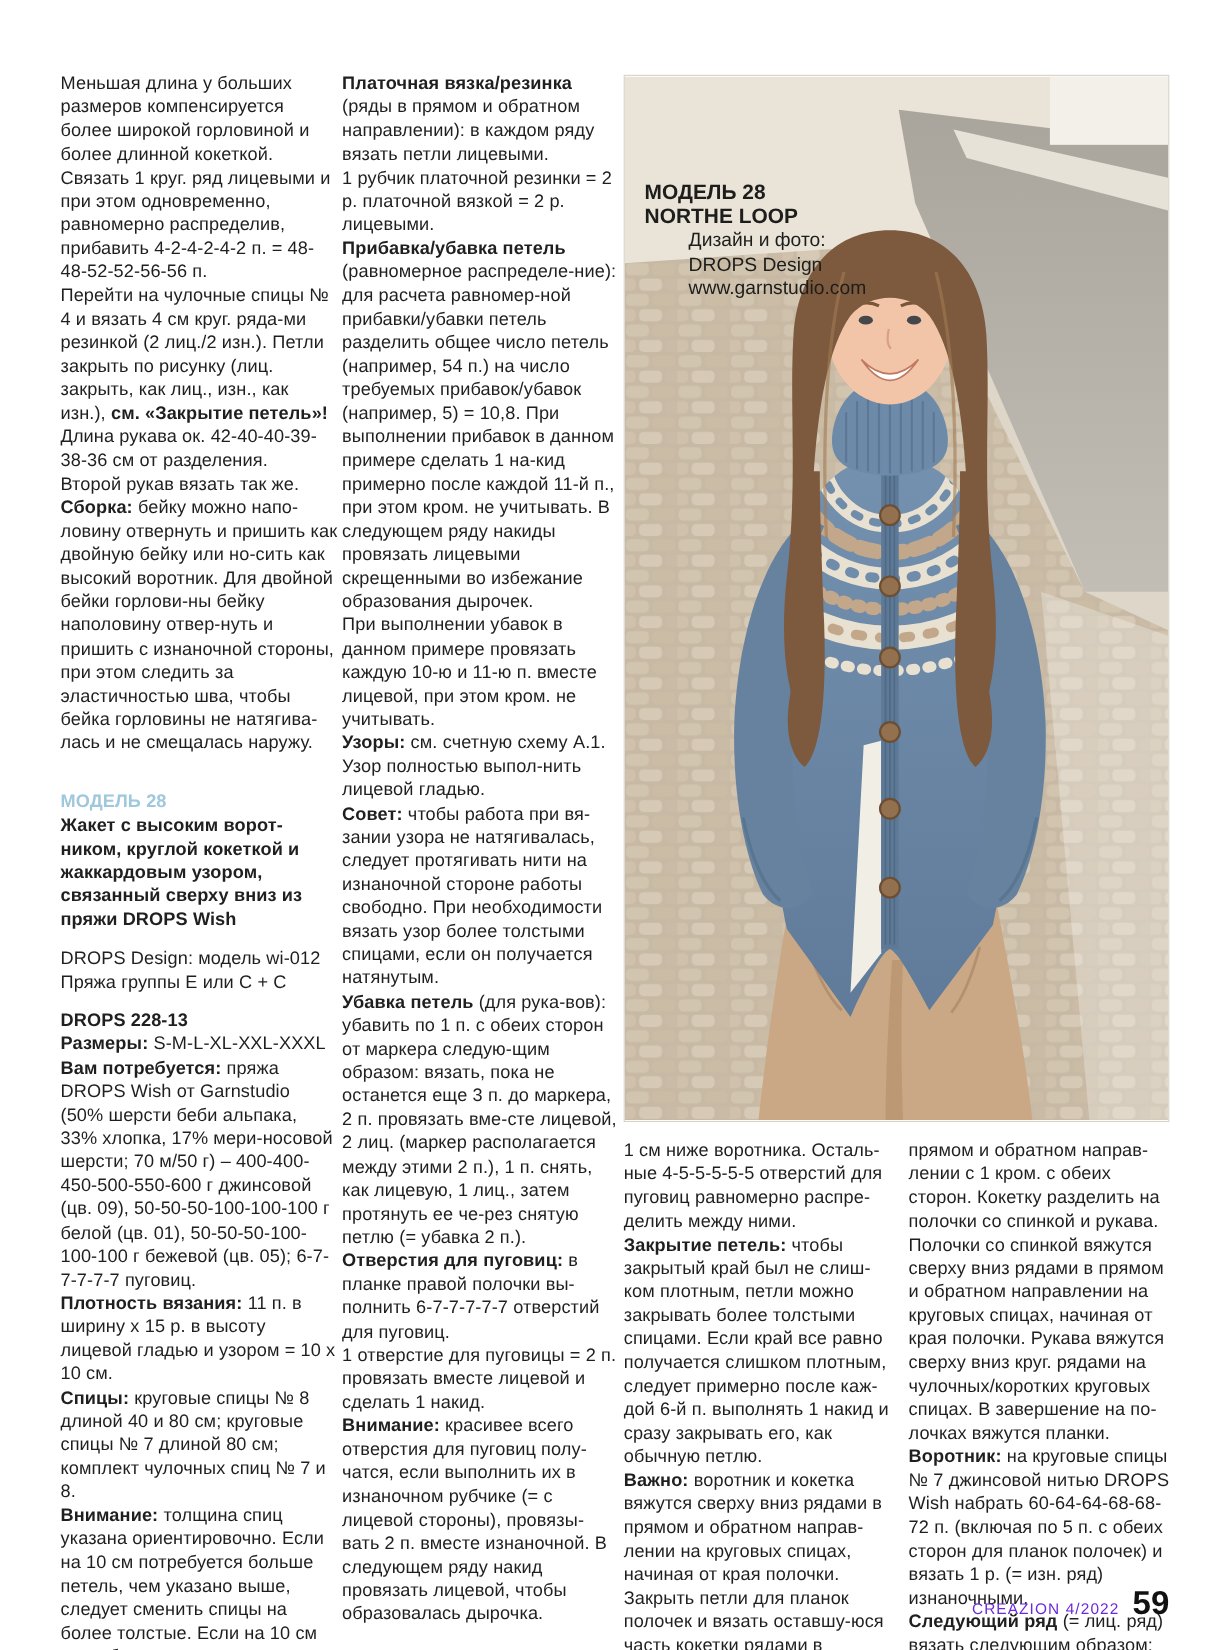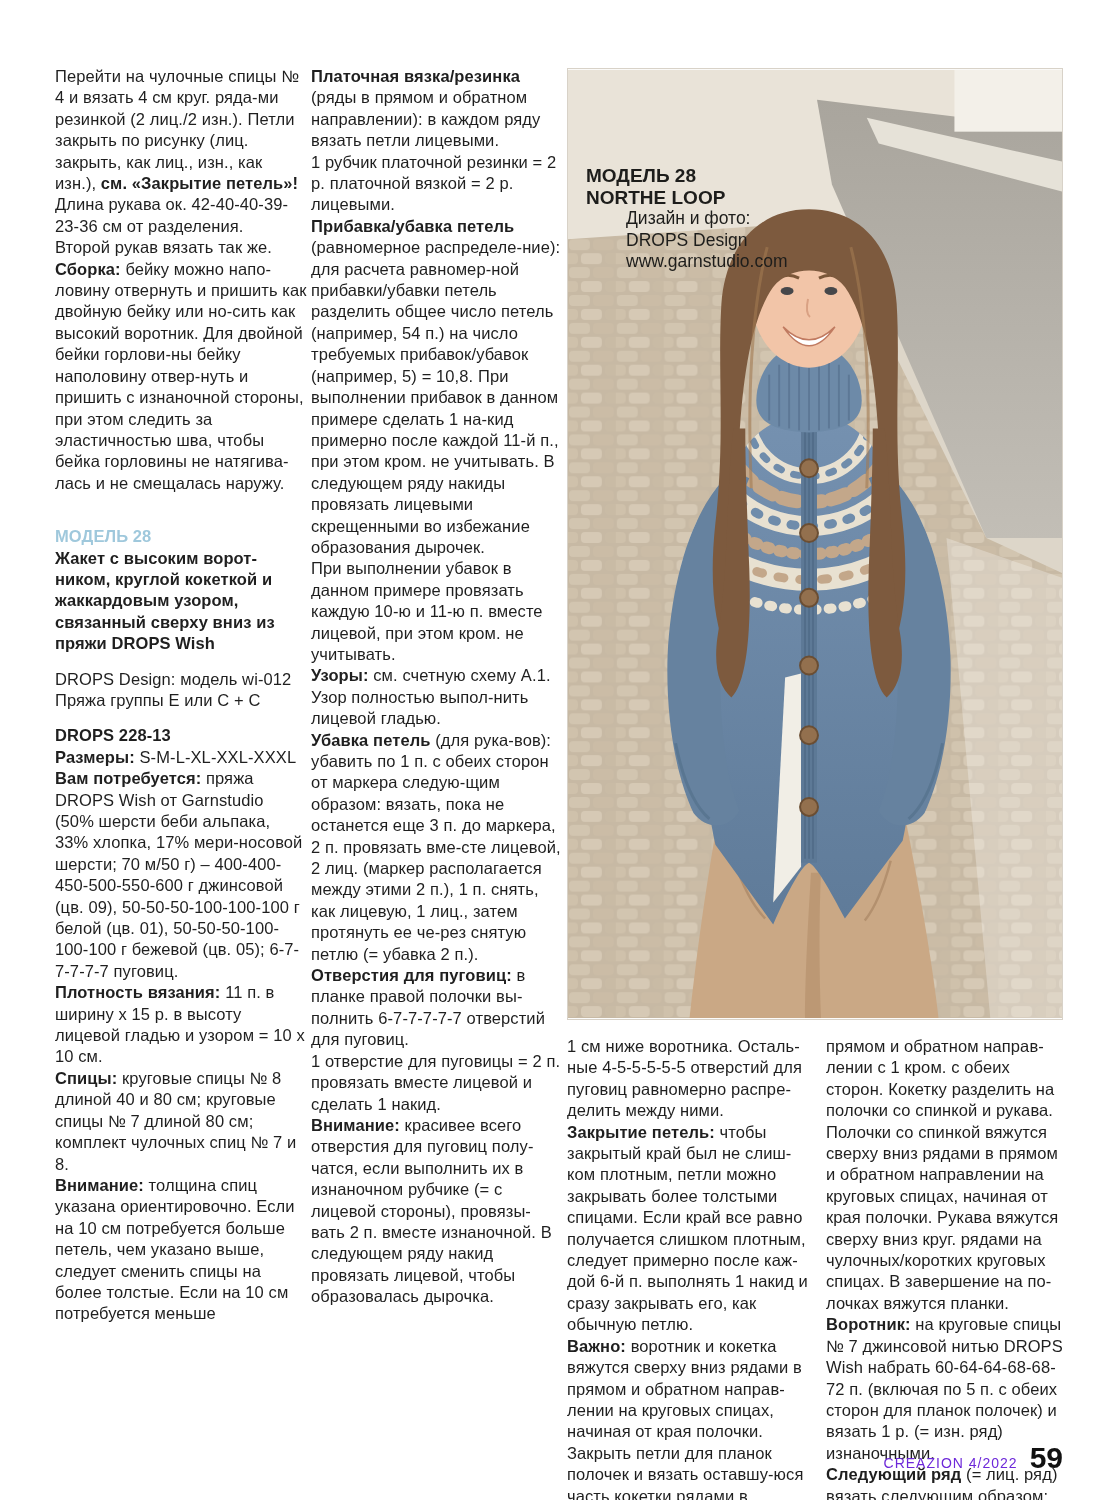--- a/index.html
+++ b/index.html
@@ -31,41 +31,43 @@
   }
   .footer .mag{font-size:14px;letter-spacing:1px;color:#6d28d9;}
   .footer .pagenum{font-size:30px;font-weight:bold;color:#111;}
 </style>
 </head>
 <body>
 
 <div class="page">
 
   <div id="col1" class="col">
+      <div class="para"><span>Меньшая длина у больших размеров компенсируется более широкой горловиной и более длинной кокеткой. Связать 1 круг. ряд лицевыми и при этом одновременно, равномерно распределив, прибавить 4-2-4-2-4-2 п. = 48-48-52-52-56-56 п.</span></div>
       <div class="para"><span>Перейти на чулочные спицы № 4 и вязать 4 см круг. ряда-ми резинкой (2 лиц./2 изн.). Петли закрыть по рисунку (лиц. закрыть, как лиц., изн., как изн.), </span><span class="b">см. «Закрытие петель»!</span></div>
-      <div class="para"><span>Длина рукава ок. 42-40-40-39-23-36 см от разделения.</span></div>
+      <div class="para"><span>Длина рукава ок. 42-40-40-39-38-36 см от разделения.</span></div>
       <div class="para"><span>Второй рукав вязать так же.</span></div>
       <div class="para"><span class="b">Сборка: </span><span>бейку можно напо-ловину отвернуть и пришить как двойную бейку или но-сить как высокий воротник. Для двойной бейки горлови-ны бейку наполовину отвер-нуть и пришить с изнаночной стороны, при этом следить за эластичностью шва, чтобы бейка горловины не натягива-лась и не смещалась наружу.</span></div>
       <div class="para gap-lg h-blue"><span>МОДЕЛЬ 28</span></div>
       <div class="para"><span class="b">Жакет с высоким ворот-ником, круглой кокеткой и жаккардовым узором, связанный сверху вниз из пряжи DROPS Wish</span></div>
       <div class="para gap"><span>DROPS Design: модель wi-012</span></div>
       <div class="para"><span>Пряжа группы E или C + C</span></div>
       <div class="para gap"><span class="b">DROPS 228-13</span></div>
       <div class="para"><span class="b">Размеры: </span><span>S-M-L-XL-XXL-XXXL</span></div>
       <div class="para"><span class="b">Вам потребуется: </span><span>пряжа DROPS Wish от Garnstudio (50% шерсти беби альпака, 33% хлопка, 17% мери-носовой шерсти; 70 м/50 г) – 400-400-450-500-550-600 г джинсовой (цв. 09), 50-50-50-100-100-100 г белой (цв. 01), 50-50-50-100-100-100 г бежевой (цв. 05); 6-7-7-7-7-7 пуговиц.</span></div>
       <div class="para"><span class="b">Плотность вязания: </span><span>11 п. в ширину x 15 р. в высоту лицевой гладью и узором = 10 x 10 см.</span></div>
       <div class="para"><span class="b">Спицы: </span><span>круговые спицы № 8 длиной 40 и 80 см; круговые спицы № 7 длиной 80 см; комплект чулочных спиц № 7 и 8.</span></div>
       <div class="para"><span class="b">Внимание: </span><span>толщина спиц указана ориентировочно. Если на 10 см потребуется больше петель, чем указано выше, следует сменить спицы на более толстые. Если на 10 см потребуется меньше</span></div>
     </div>
   <div id="col2" class="col">
       <div class="para"><span class="b">Платочная вязка/резинка </span><span>(ряды в прямом и обратном направлении): в каждом ряду вязать петли лицевыми.</span></div>
       <div class="para"><span>1 рубчик платочной резинки = 2 р. платочной вязкой = 2 р. лицевыми.</span></div>
       <div class="para"><span class="b">Прибавка/убавка петель </span><span>(равномерное распределе-ние): для расчета равномер-ной прибавки/убавки петель разделить общее число петель (например, 54 п.) на число требуемых прибавок/убавок (например, 5) = 10,8. При выполнении прибавок в данном примере сделать 1 на-кид примерно после каждой 11-й п., при этом кром. не учитывать. В следующем ряду накиды провязать лицевыми скрещенными во избежание образования дырочек.</span></div>
       <div class="para"><span>При выполнении убавок в данном примере провязать каждую 10-ю и 11-ю п. вместе лицевой, при этом кром. не учитывать.</span></div>
       <div class="para"><span class="b">Узоры: </span><span>см. счетную схему А.1. Узор полностью выпол-нить лицевой гладью.</span></div>
+      <div class="para"><span class="b">Совет: </span><span>чтобы работа при вя-зании узора не натягивалась, следует протягивать нити на изнаночной стороне работы свободно. При необходимости вязать узор более толстыми спицами, если он получается натянутым.</span></div>
       <div class="para"><span class="b">Убавка петель </span><span>(для рука-вов): убавить по 1 п. с обеих сторон от маркера следую-щим образом: вязать, пока не останется еще 3 п. до маркера, 2 п. провязать вме-сте лицевой, 2 лиц. (маркер располагается между этими 2 п.), 1 п. снять, как лицевую, 1 лиц., затем протянуть ее че-рез снятую петлю (= убавка 2 п.).</span></div>
       <div class="para"><span class="b">Отверстия для пуговиц: </span><span>в планке правой полочки вы-полнить 6-7-7-7-7-7 отверстий для пуговиц.</span></div>
       <div class="para"><span>1 отверстие для пуговицы = 2 п. провязать вместе лицевой и сделать 1 накид.</span></div>
       <div class="para"><span class="b">Внимание: </span><span>красивее всего отверстия для пуговиц полу-чатся, если выполнить их в изнаночном рубчике (= с лицевой стороны), провязы-вать 2 п. вместе изнаночной. В следующем ряду накид провязать лицевой, чтобы образовалась дырочка.</span></div>
     </div>
 
   <div class="photo">
     <svg width="494" height="950" viewBox="0 0 496 952" xmlns="http://www.w3.org/2000/svg">
       <defs>
         <pattern id="cob" width="48" height="28" patternUnits="userSpaceOnUse">

